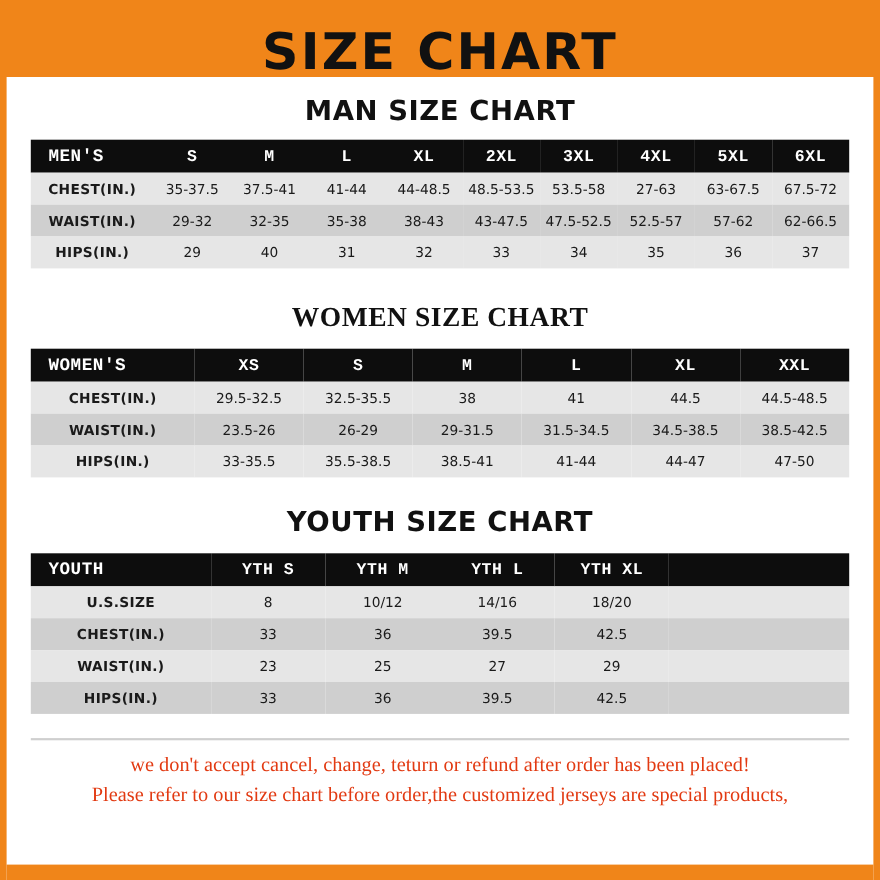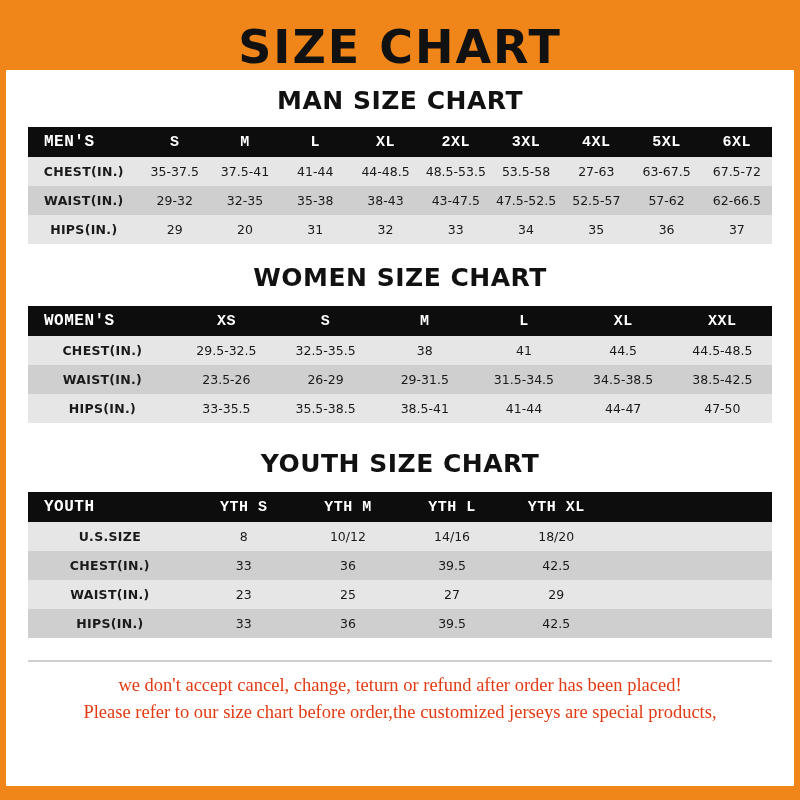--- a/index.html
+++ b/index.html
@@ -43,21 +43,21 @@
   }
   .section-title {
     text-align: center;
     font-family: "DejaVu Sans", sans-serif;
     font-weight: bold;
     font-size: 25px;
     color: #111111;
     letter-spacing: 0.5px;
   }
   .t-man { margin-top: 16px; margin-bottom: 12px; }
-  .t-women { margin-top: 19px; margin-bottom: 14px; }
+  .t-women { margin-top: 31px; margin-bottom: 14px; font-family: Liberation Serif, serif; }
   .t-youth { margin-top: 26px; margin-bottom: 14px; }
 
   table.size {
     width: 100%;
     border-collapse: collapse;
     table-layout: fixed;
   }
   table.size td, table.size th {
     text-align: center;
     vertical-align: middle;
@@ -188,21 +188,21 @@
           <td>38-43</td>
           <td>43-47.5</td>
           <td>47.5-52.5</td>
           <td>52.5-57</td>
           <td>57-62</td>
           <td>62-66.5</td>
         </tr>
         <tr class="odd">
           <td class="rowlabel">HIPS(IN.)</td>
           <td>29</td>
-          <td>20</td>
+          <td>40</td>
           <td>31</td>
           <td>32</td>
           <td>33</td>
           <td>34</td>
           <td>35</td>
           <td>36</td>
           <td>37</td>
         </tr>
       </tbody>
     </table>

